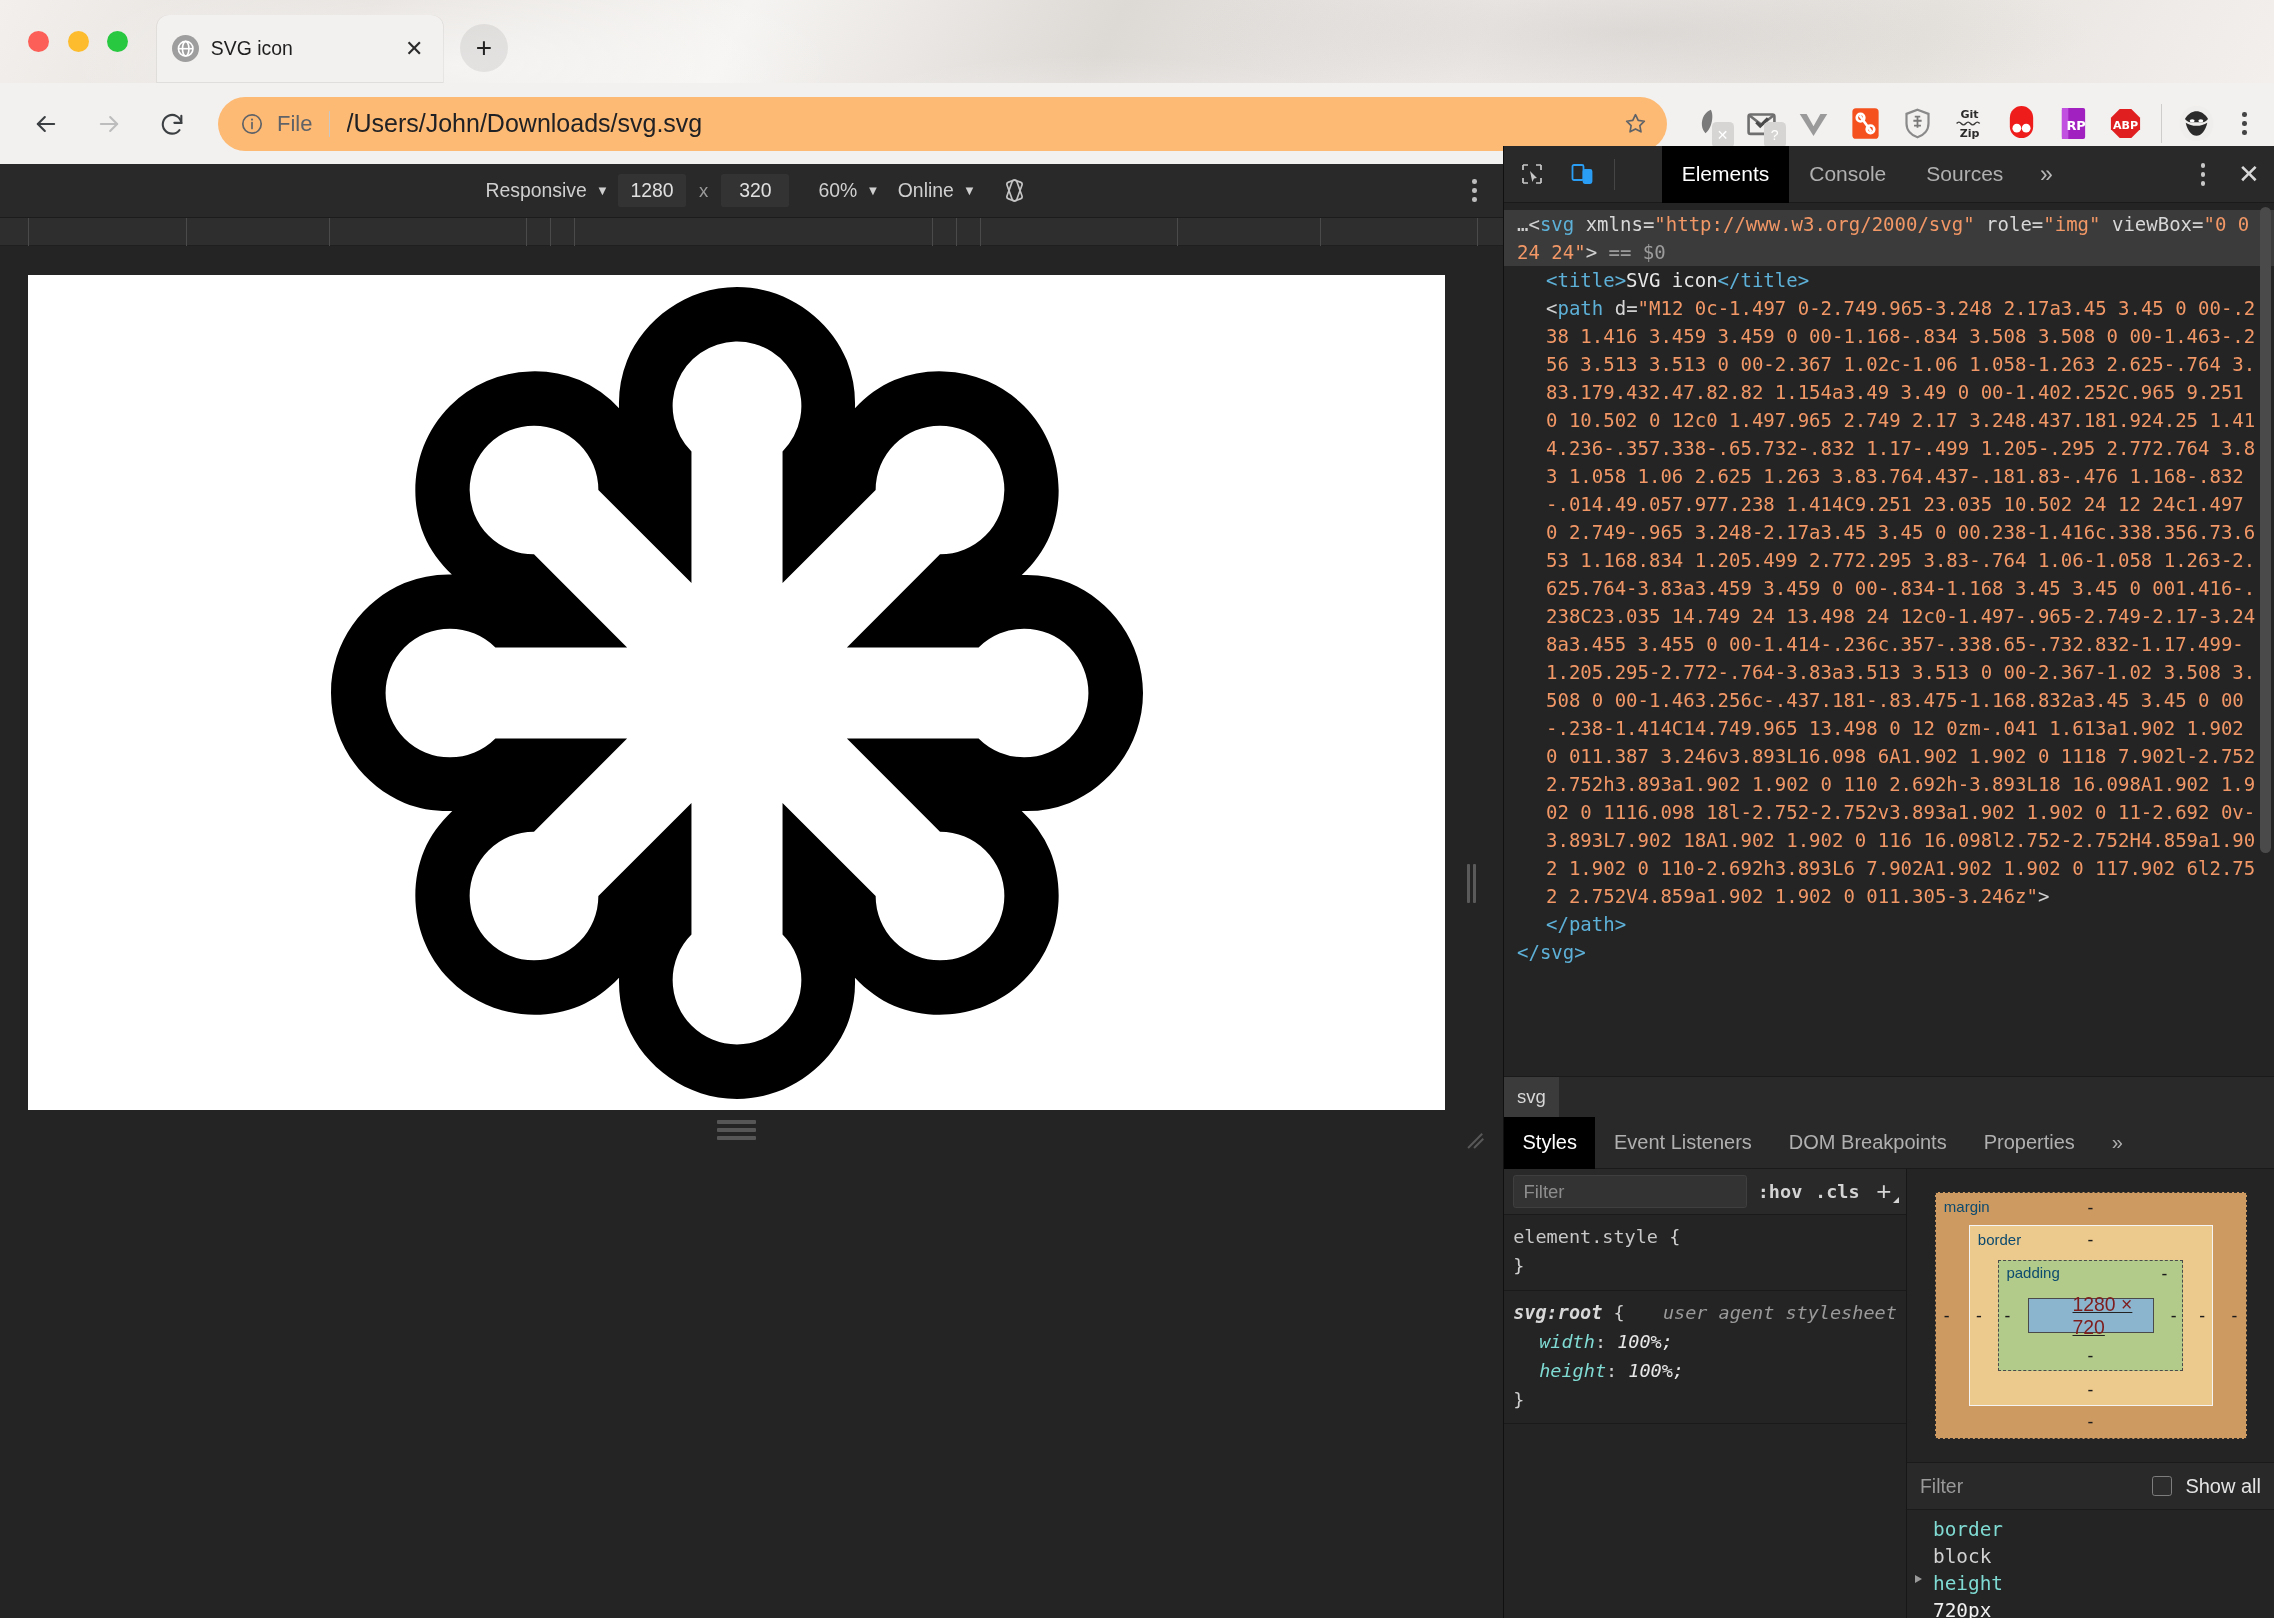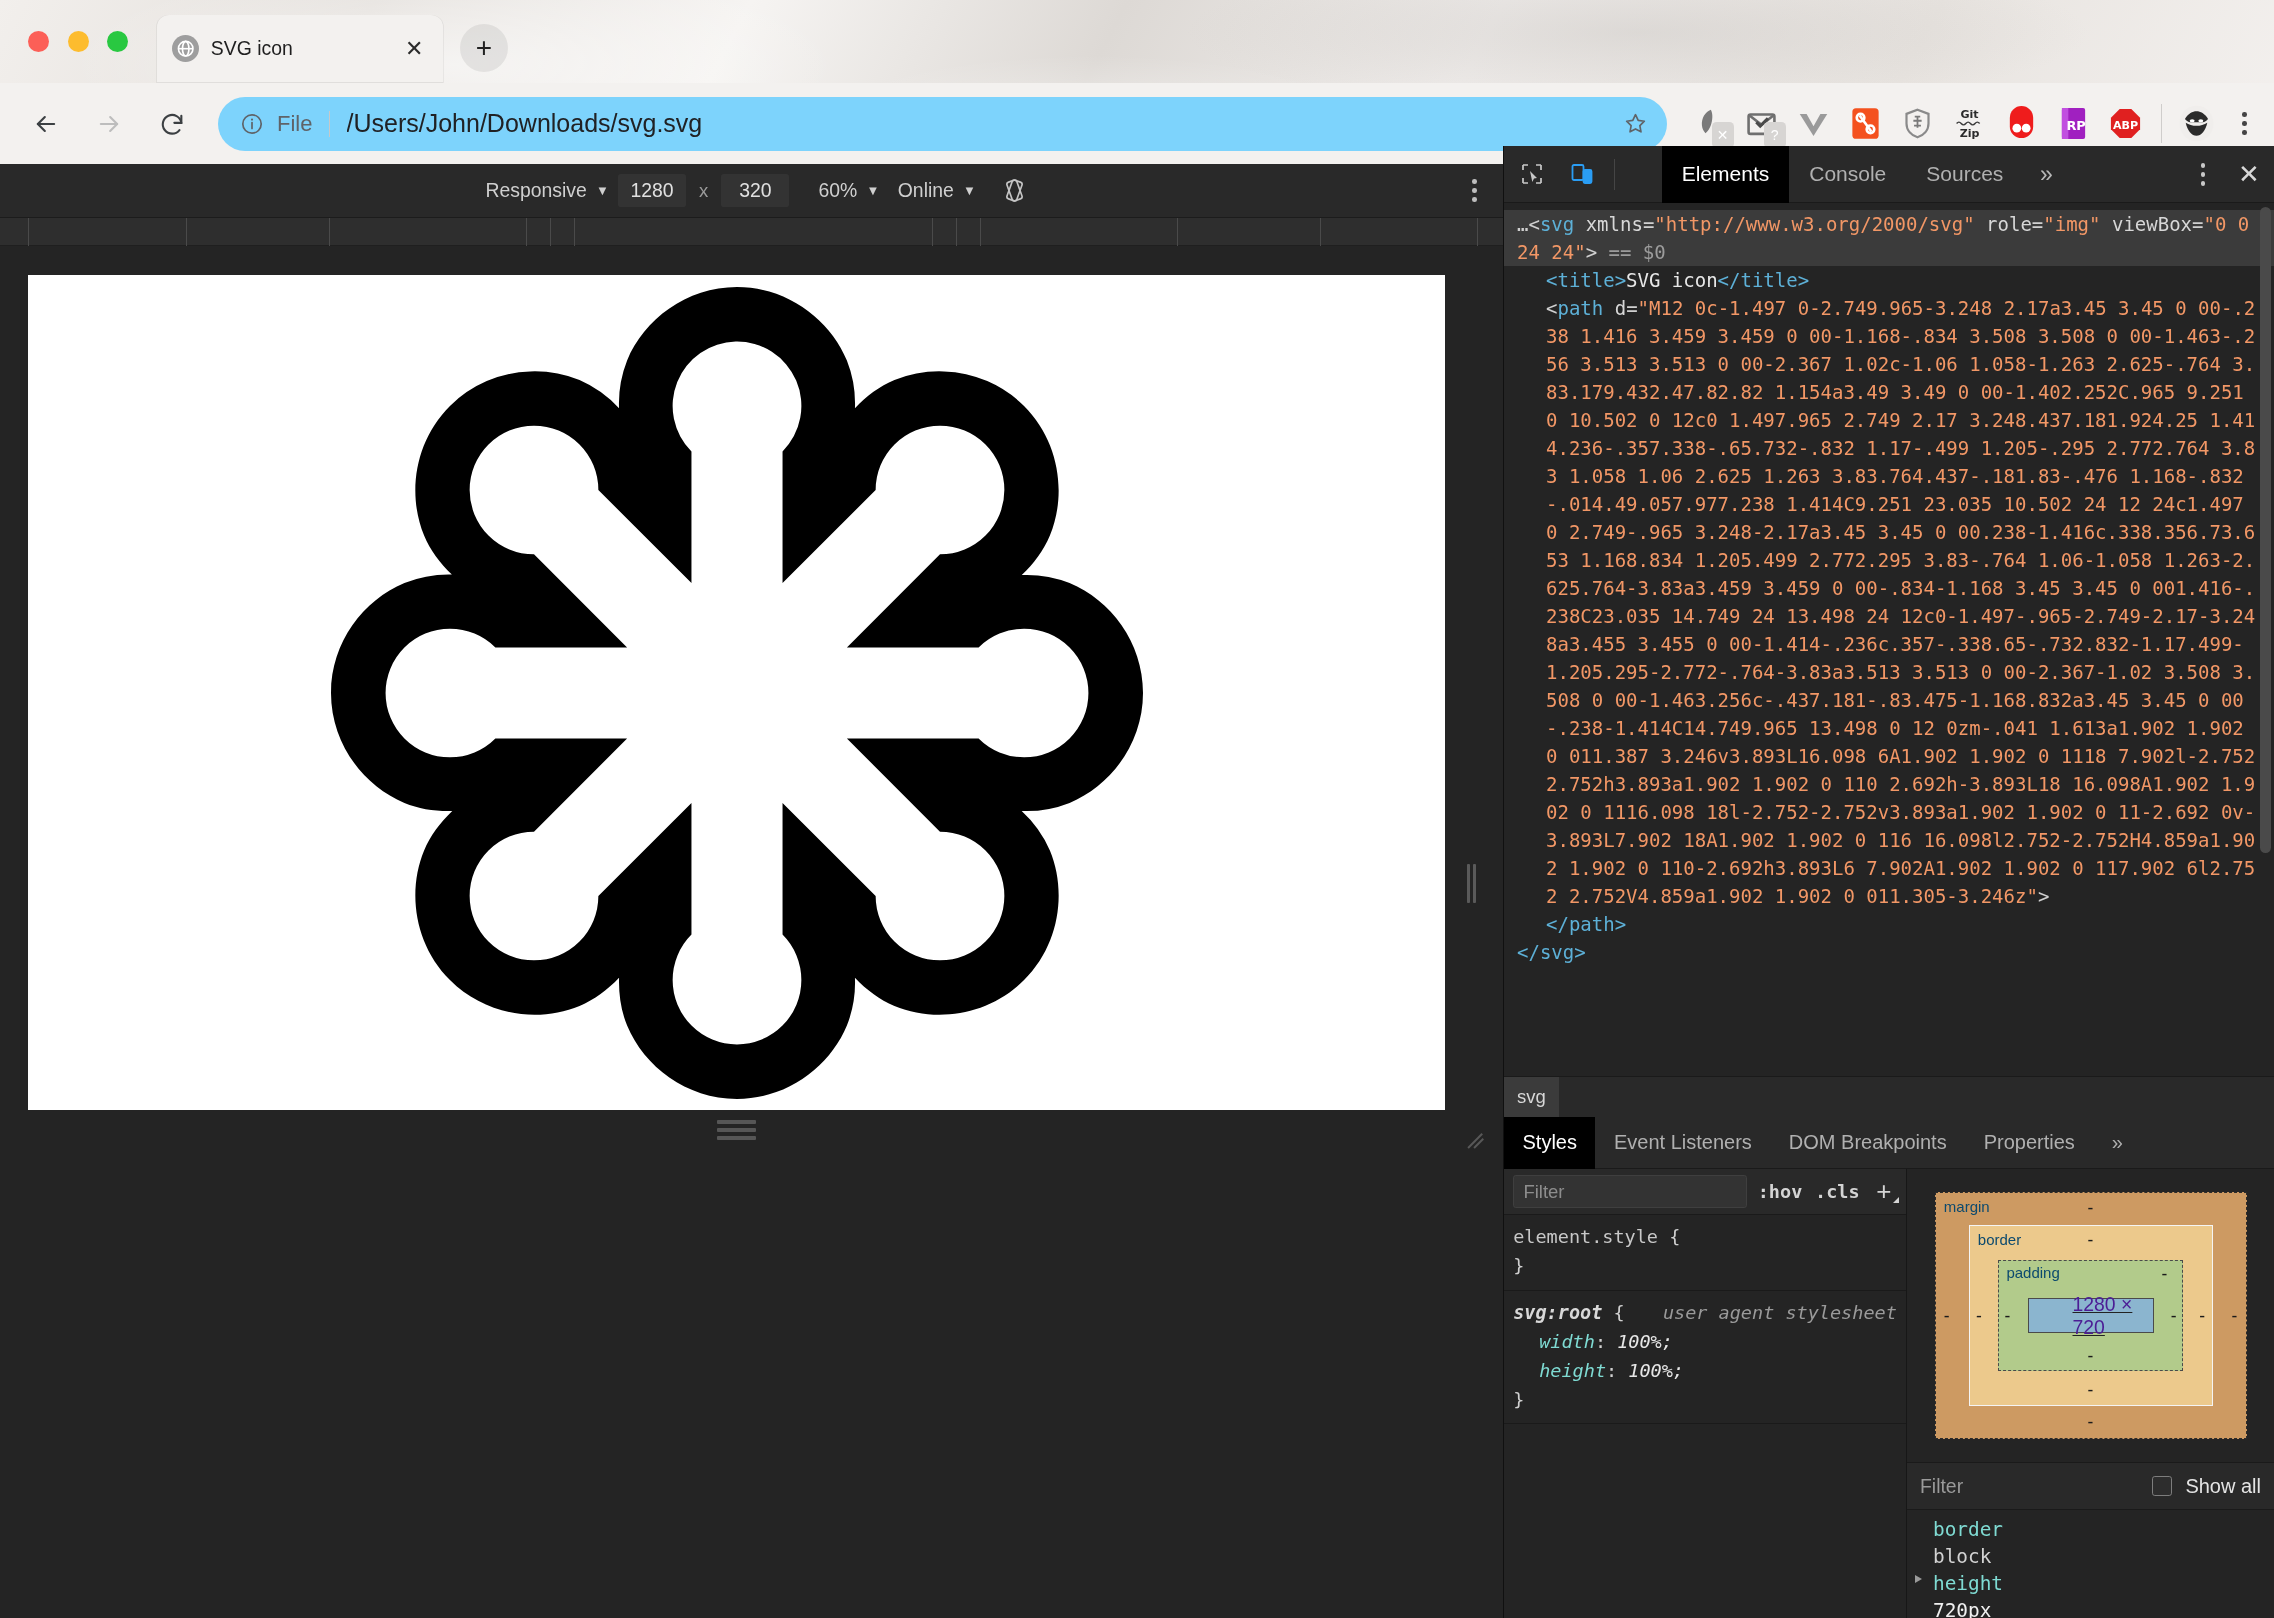--- a/index.html
+++ b/index.html
@@ -85,21 +85,21 @@
   .navbtn {
     width: 52px; height: 52px; margin-left: 11px;
     display: flex; align-items: center; justify-content: center;
     color: #4a4a4a; flex: 0 0 auto;
   }
   .navbtn.first { margin-left: 20px; }
   .navbtn.dim { color: #b4b4b4; }
 
   #omnibox {
     flex: 1 1 auto; height: 54px; margin: 0 16.6px 0 20px;
-    background: #7dd3fc; border-radius: 27px;
+    background: #fdba74; border-radius: 27px;
     display: flex; align-items: center; padding: 0 9.2px 0 22px;
     position: relative;
   }
   #site-info-icon { flex: 0 0 auto; color: #5f6368; display: flex; align-items: center; }
   #scheme-label { font-size: 22px; color: #5f6368; margin-left: 13px; flex: 0 0 auto; }
   #omni-sep { width: 0.9px; height: 26px; background: #c8c8c8; margin: 0 16.6px; flex: 0 0 auto; }
   #omni-url { font-size: 25px; color: #202124; flex: 1 1 auto; white-space: nowrap; overflow: hidden; }
   #bookmark-star { width: 44px; height: 44px; display: flex; align-items: center; justify-content: center; flex: 0 0 auto; color: #5f6368; }
 
   #extensions { display: flex; align-items: center; gap: 0px; padding-right: 7.4px; flex: 0 0 auto; }
@@ -300,21 +300,21 @@
   }
   .bm-padding {
     width: 185px; height: 111px; background: #b2cb8b;
     border: 1.8px dashed #4a4a4a; position: relative;
     display: flex; align-items: center; justify-content: center;
   }
   .bm-content {
     width: 126px; height: 35px; background: #8bb5cf;
     border: 0.9px solid #4a4a4a;
     display: flex; align-items: center; justify-content: center;
-    font-size: 19.4px; color: #4c1d95; padding-left: 44px;
+    font-size: 19.4px; color: #7f1d1d; padding-left: 44px;
   }
   .bm-label { position: absolute; left: 8.3px; top: 4.6px; font-size: 15px; color: #0c4a6e; }
   .bm-t { position: absolute; left: 50%; transform: translateX(-50%); font-size: 17.5px; color: #1b1b1b; }
   .bm-b { position: absolute; left: 50%; transform: translateX(-50%); font-size: 17.5px; color: #1b1b1b; }
   .bm-l { position: absolute; top: 50%; transform: translateY(-50%); font-size: 17.5px; color: #1b1b1b; }
   .bm-r { position: absolute; top: 50%; transform: translateY(-50%); font-size: 17.5px; color: #1b1b1b; }
 
   #computed-filter {
     height: 48px; background: #292929; border-top: 0.9px solid #1a1a1a;
     border-bottom: 0.9px solid #1a1a1a;

